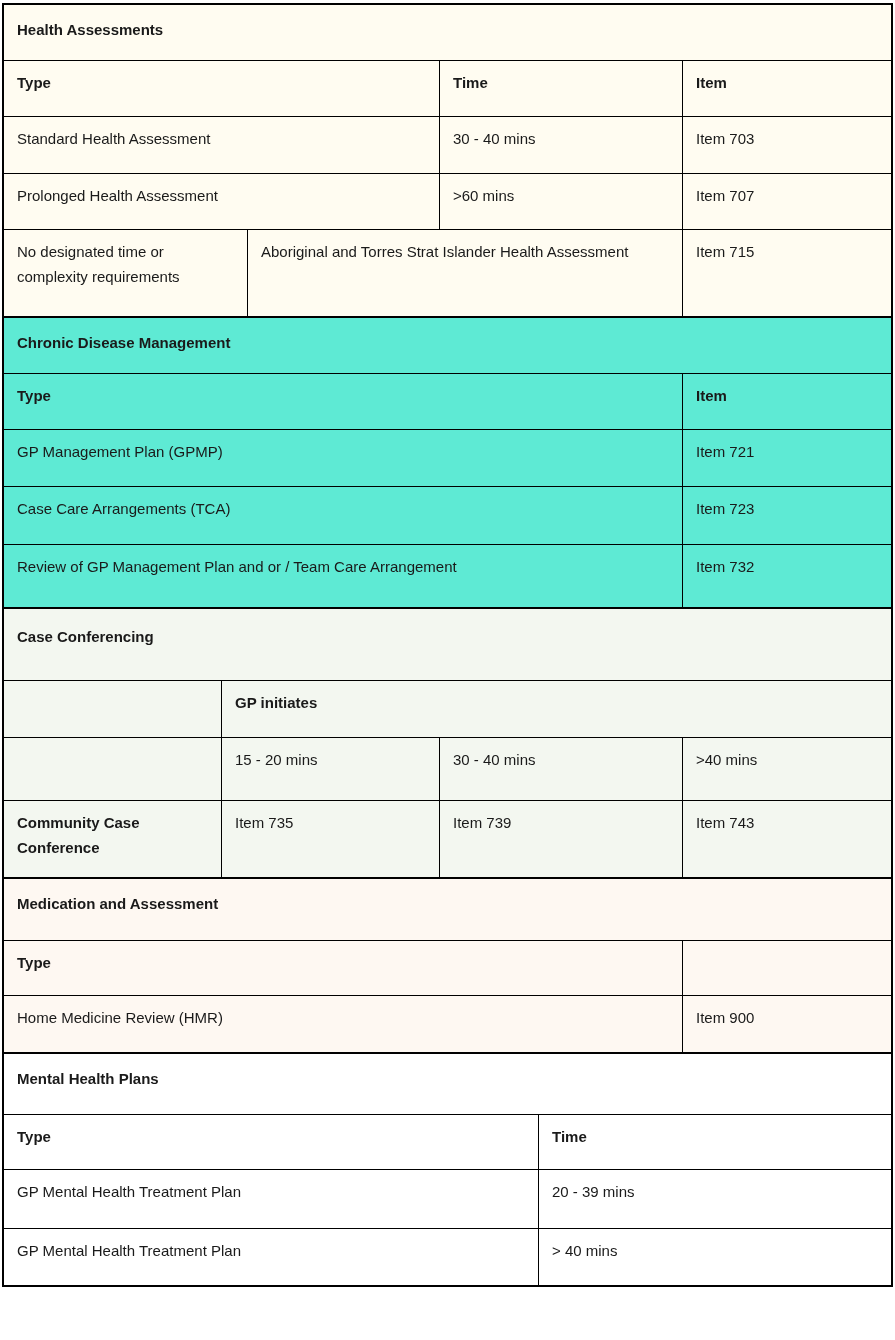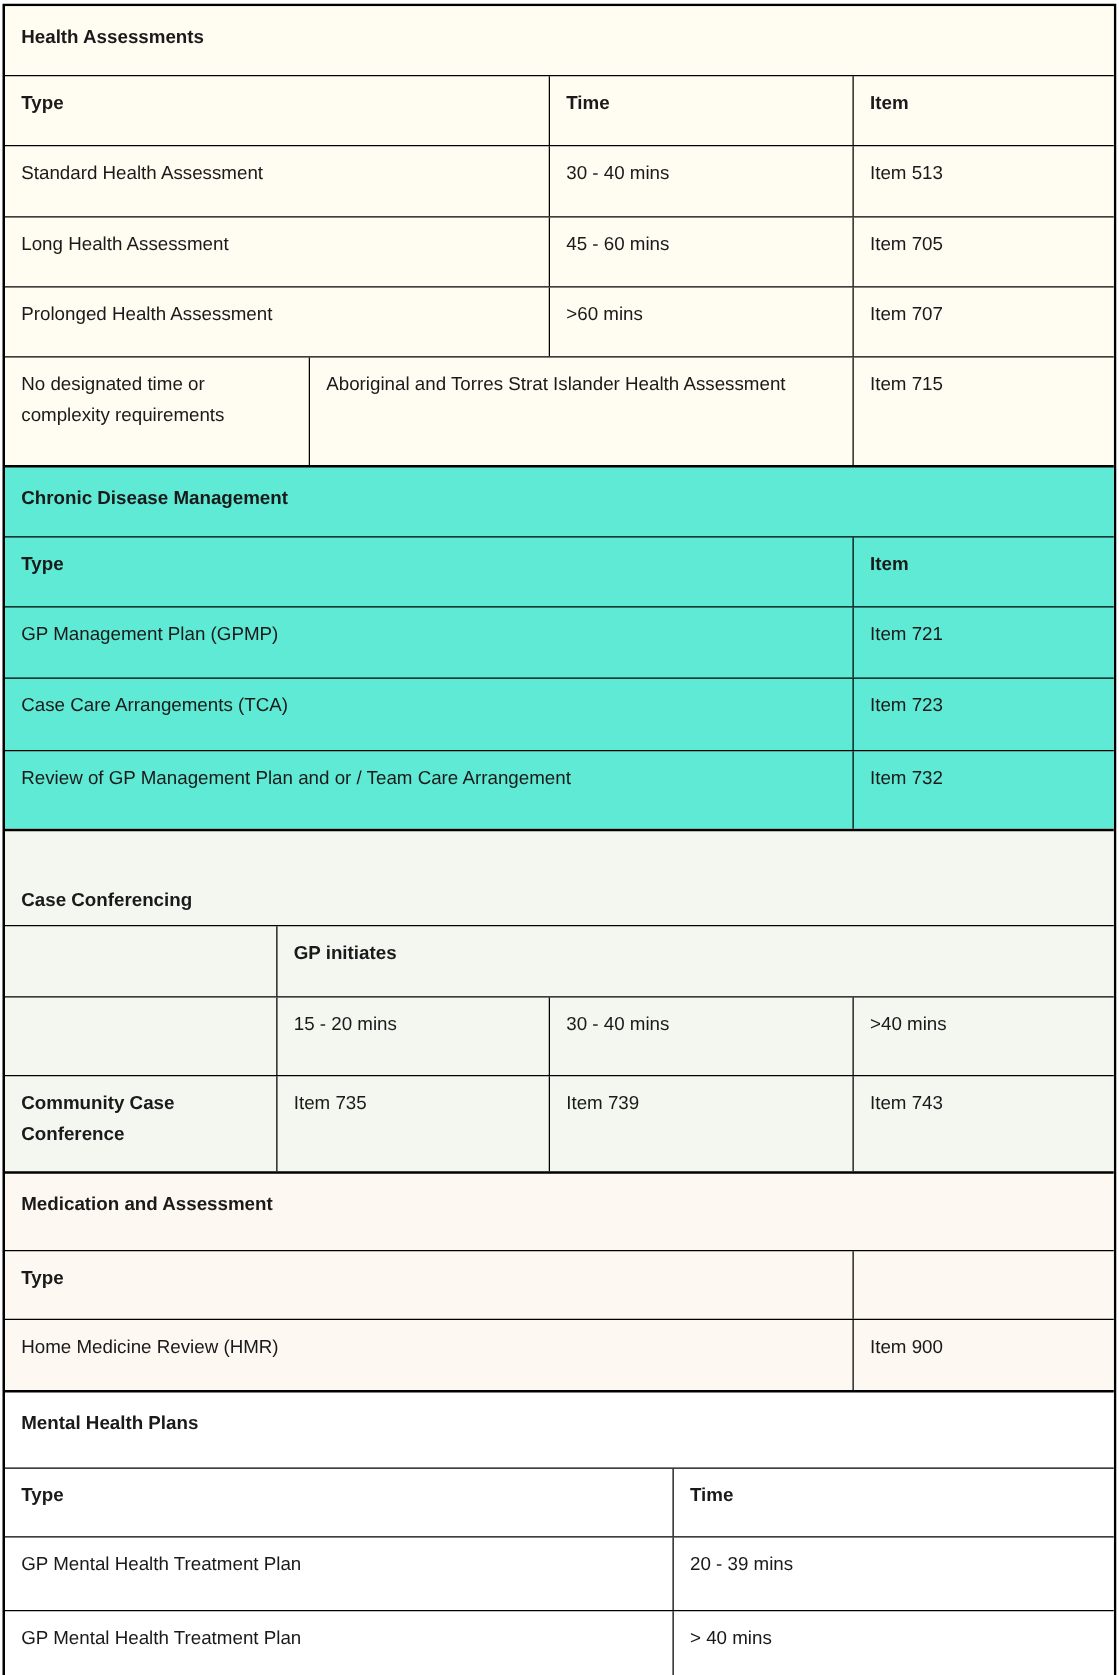--- a/index.html
+++ b/index.html
@@ -42,45 +42,40 @@
   .h56 { min-height: 56px; }
   .h57 { min-height: 57px; }
   .h58 { min-height: 58px; }
   .h59 { min-height: 59px; }
   .h60 { min-height: 60px; }
   .h61 { min-height: 61px; }
   .h63 { min-height: 63px; }
   .h71 { min-height: 71px; }
   .h77 { min-height: 77px; }
   .h87 { min-height: 87px; }
-  .pt16 { padding-top: 16px; margin-top: 28px; }
+  .pt16 { padding-top: 16px; }
 </style>
 </head>
 <body>
 
 <div class="doc">
 
   <div class="section" style="background: rgb(255, 252, 241);">
     <div class="row h55">
       <div class="cell title-cell">Health Assessments</div>
     </div>
     <div class="row h56">
       <div class="cell w-a bold">Type</div>
       <div class="cell w-b bold">Time</div>
       <div class="cell w-rest bold">Item</div>
     </div>
     <div class="row h57">
       <div class="cell w-a">Standard Health Assessment</div>
       <div class="cell w-b">30 - 40 mins</div>
-      <div class="cell w-rest">Item 513</div>
-    </div>
-    <div class="row h56">
-      <div class="cell w-a">Long Health Assessment</div>
-      <div class="cell w-b">45 - 60 mins</div>
-      <div class="cell w-rest">Item 705</div>
+      <div class="cell w-rest">Item 703</div>
     </div>
     <div class="row h56">
       <div class="cell w-a">Prolonged Health Assessment</div>
       <div class="cell w-b">&gt;60 mins</div>
       <div class="cell w-rest">Item 707</div>
     </div>
     <div class="row h87">
       <div class="cell w-b">No designated time or complexity requirements</div>
       <div class="cell w-a">Aboriginal and Torres Strat Islander Health Assessment</div>
       <div class="cell w-rest">Item 715</div>

